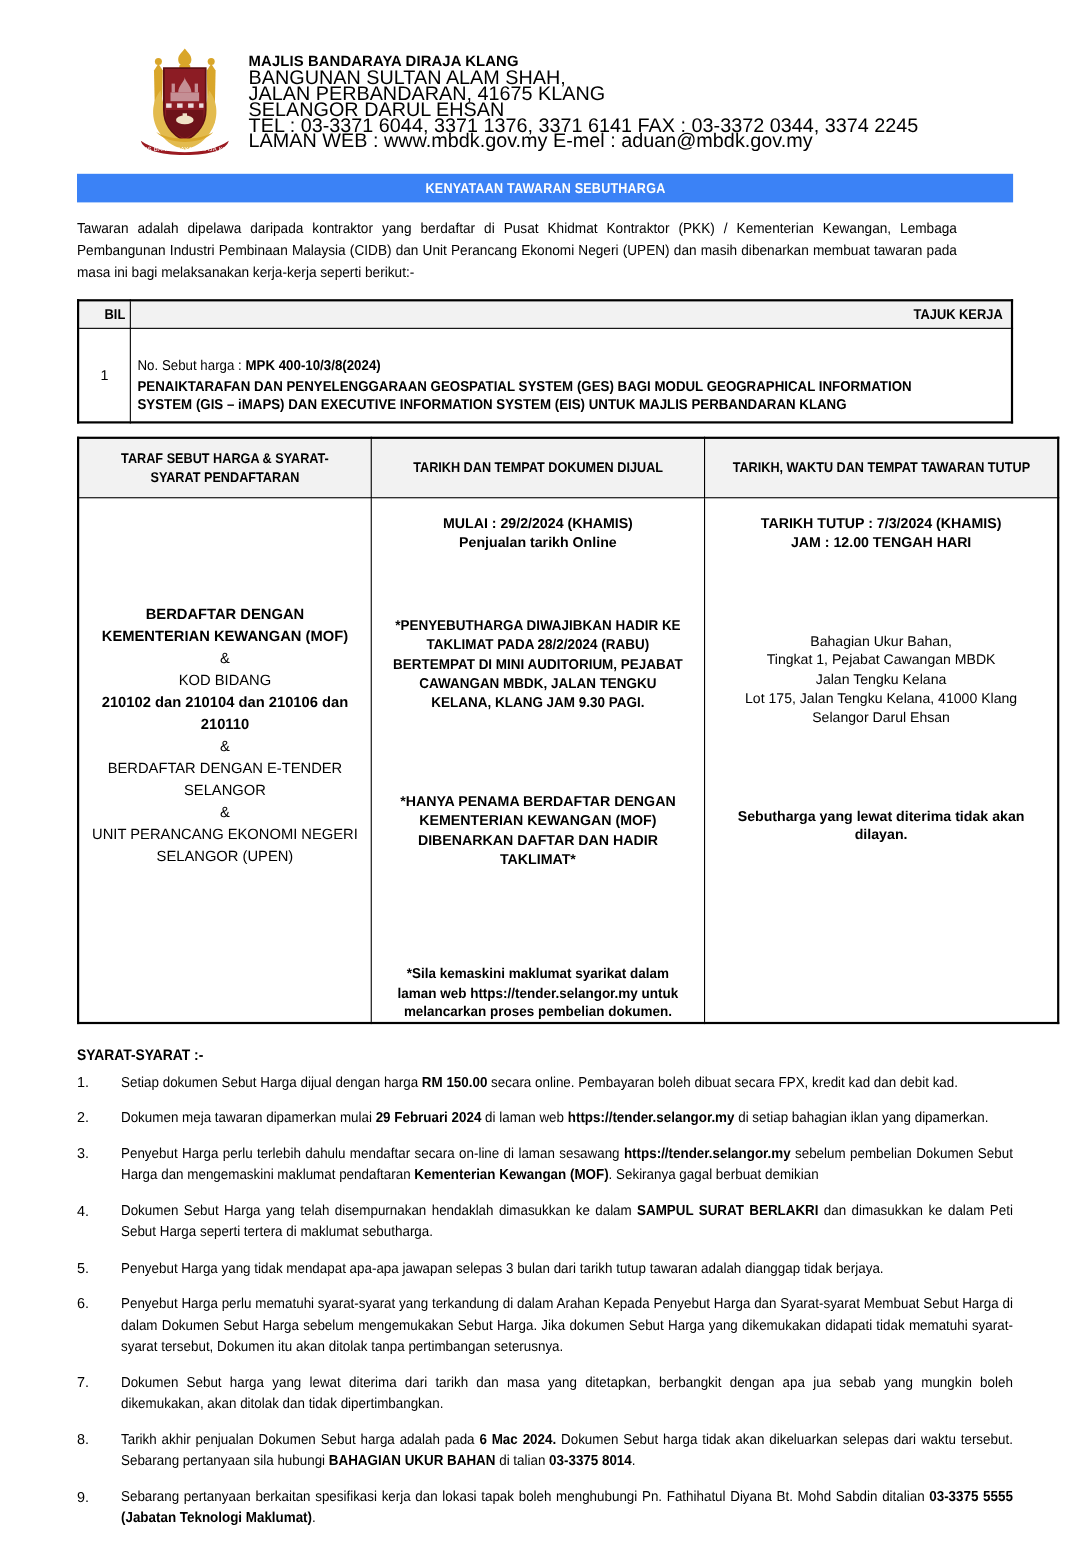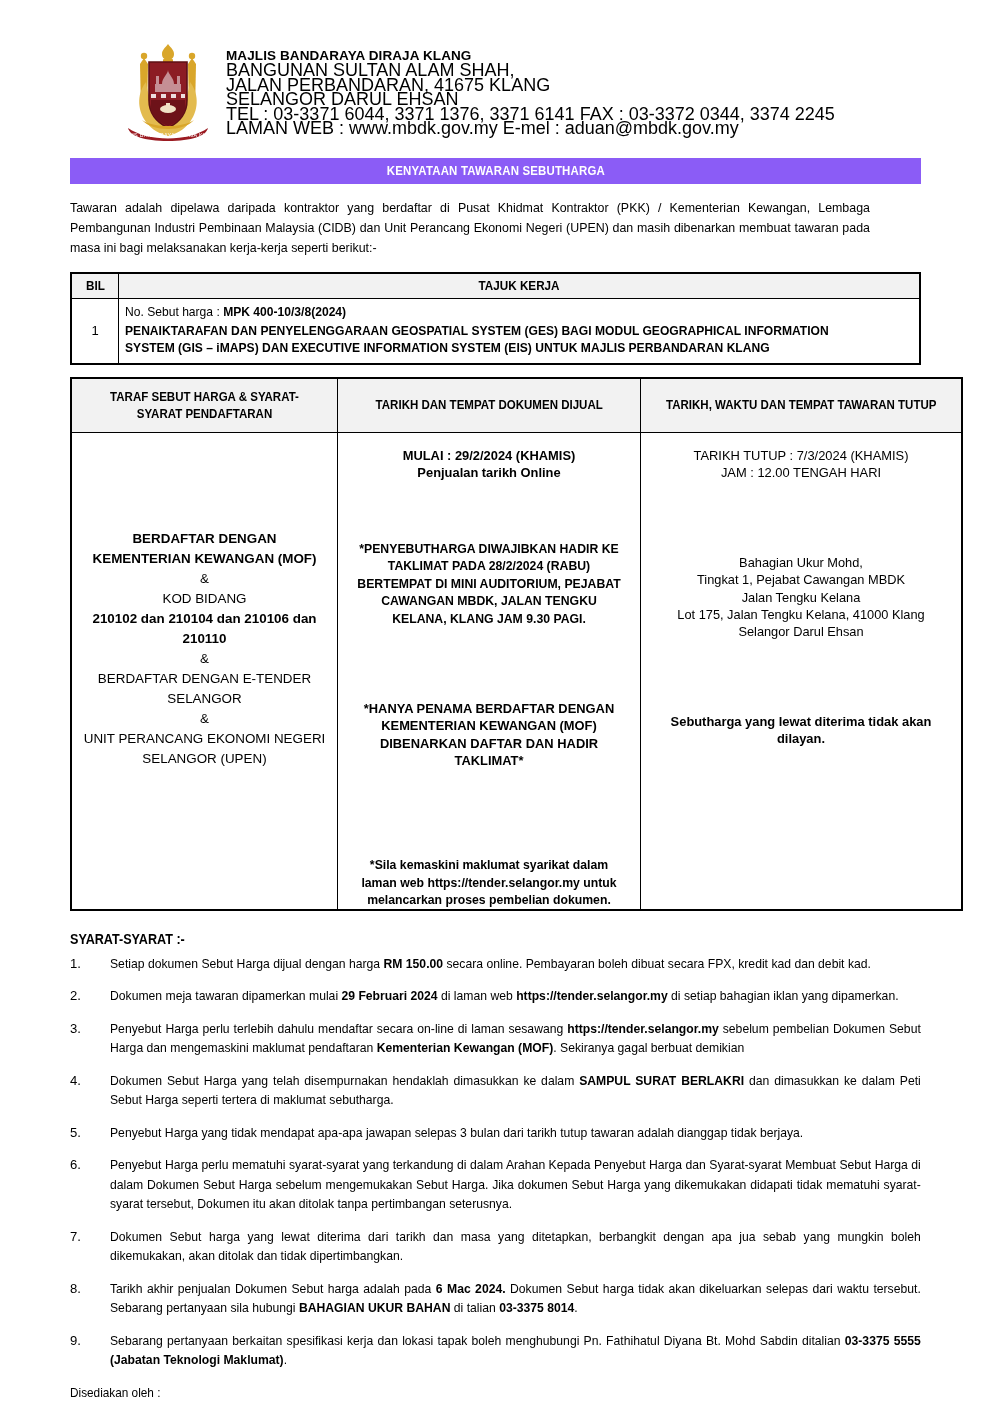--- a/index.html
+++ b/index.html
@@ -19,21 +19,21 @@
   .org-name {
     font-family:"Liberation Sans", sans-serif;
     font-weight:bold; font-size:13.5px; letter-spacing:0.1px;
     line-height:15px; white-space:nowrap;
   }
   .org-line { font-size:18px; line-height:14.6px; white-space:nowrap; }
 
   
   .title-bar {
     margin:16px 70px 0 70px;
-    background:#8b5cf6; color:#ffffff;
+    background:#3b82f6; color:#ffffff;
     text-align:center;
     font-weight:bold; font-size:13px; letter-spacing:0.2px;
     padding:5px 0 6px 0;
     font-stretch:condensed;
     transform-origin:center;
   }
   .title-bar span { display:inline-block; transform:scaleX(0.88); }
 
   
   .intro {
@@ -48,27 +48,27 @@
   .tbl-work {
     margin:14px 70px 0 70px; width:851px;
     table-layout:fixed;
     border:2px solid #000;
   }
   .tbl-work th, .tbl-work td { border:1px solid #000; }
   .tbl-work thead th {
     background:#f2f2f2;
     font-weight:bold; font-size:13px;
     padding:4px 3px 5px 3px;
-    text-align:center;
+    text-align:right;
   }
   .tbl-work thead th span { display:inline-block; transform:scaleX(0.9); }
   .col-bil { width:40px; }
   .td-bil { text-align:center; vertical-align:middle; font-size:13px; }
   .td-work { padding:4px 6px 6px 6px; font-size:13px; line-height:17.5px; }
-  .td-work .l1 { font-weight:normal; }
+  .td-work .l1 { font-weight:normal;margin-top:20px; }
   .td-work .l1 b { font-weight:bold; }
   .td-work .l2 { font-weight:bold; display:block; margin-top:1px; }
   .td-work .sq { display:inline-block; transform:scaleX(0.93); transform-origin:left center; }
 
   .tbl-info {
     margin:12px 70px 0 70px; width:851px;
     table-layout:fixed;
     border:2px solid #000;
   }
   .tbl-info th, .tbl-info td { border:1px solid #000; }
@@ -92,21 +92,21 @@
     text-align:center; font-size:12.9px; line-height:17.6px;
     font-weight:bold; padding:14px 8px 0 8px;
   }
   .cell-mid .blk { margin-bottom:14px; }
   .cell-mid .cond { display:block; }
   .cell-mid .cond span { display:inline-block; transform:scaleX(0.95); }
   .cell-right {
     text-align:center; font-size:12.9px; line-height:17.6px;
     padding:14px 8px 0 8px;
   }
-  .cell-right .hd { font-weight:normal; }
+  .cell-right .hd { font-weight:bold; }
   .cell-right .addr { font-weight:normal; font-size:12.8px; line-height:17.4px; }
   .cell-right .late { font-weight:bold; }
   .sp-lg { height:58px; }
   .sp-xl { height:72px; }
 
   
   .cond-wrap { margin:20px 70px 0 70px; }
   .cond-title {
     font-weight:bold; font-size:14px; margin-bottom:7px;
   }
@@ -250,21 +250,21 @@
             <div class="sp-xl"></div>
             <div class="cond"><span>*Sila kemaskini maklumat syarikat dalam laman web https://tender.selangor.my untuk melancarkan proses pembelian dokumen.</span></div>
           </div>
         </td>
 
         <td>
           <div class="cell-right">
             <div class="hd">TARIKH TUTUP : 7/3/2024 (KHAMIS)</div>
             <div class="hd">JAM : 12.00 TENGAH HARI</div>
             <div class="sp-xl"></div>
-            <div class="addr">Bahagian Ukur Mohd,</div>
+            <div class="addr">Bahagian Ukur Bahan,</div>
             <div class="addr">Tingkat 1, Pejabat Cawangan MBDK</div>
             <div class="addr">Jalan Tengku Kelana</div>
             <div class="addr">Lot 175, Jalan Tengku Kelana, 41000 Klang</div>
             <div class="addr">Selangor Darul Ehsan</div>
             <div class="sp-xl"></div>
             <div class="late">Sebutharga yang lewat diterima tidak akan dilayan.</div>
           </div>
         </td>
       </tr>
     </tbody>

